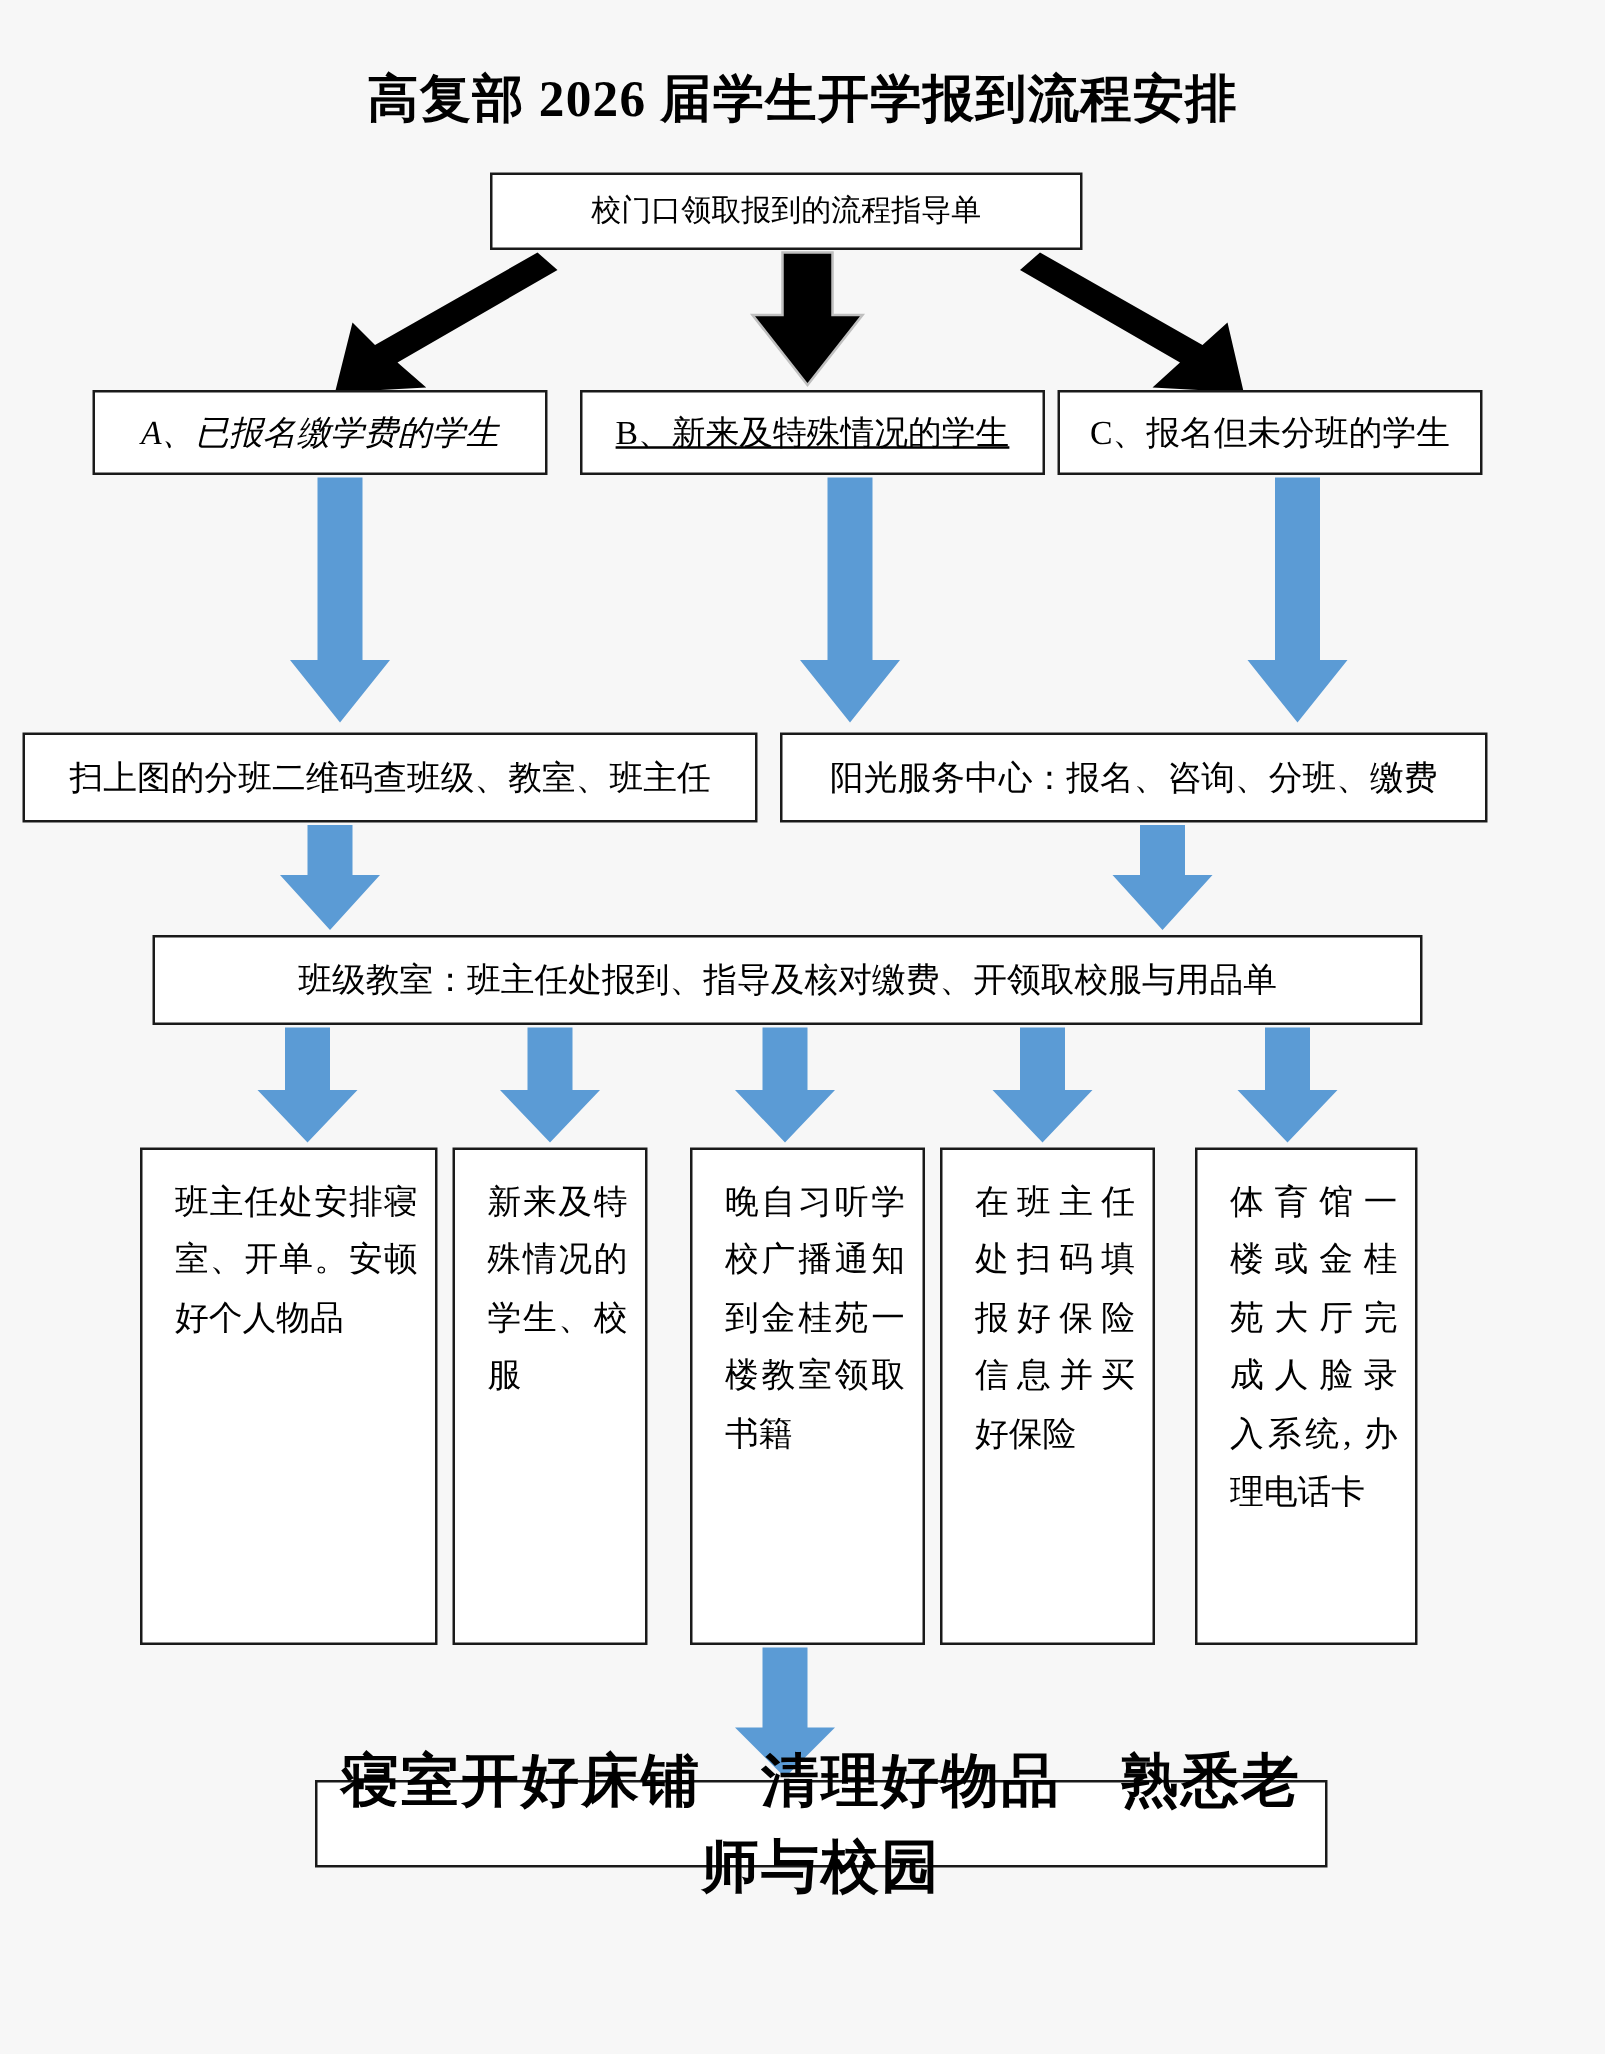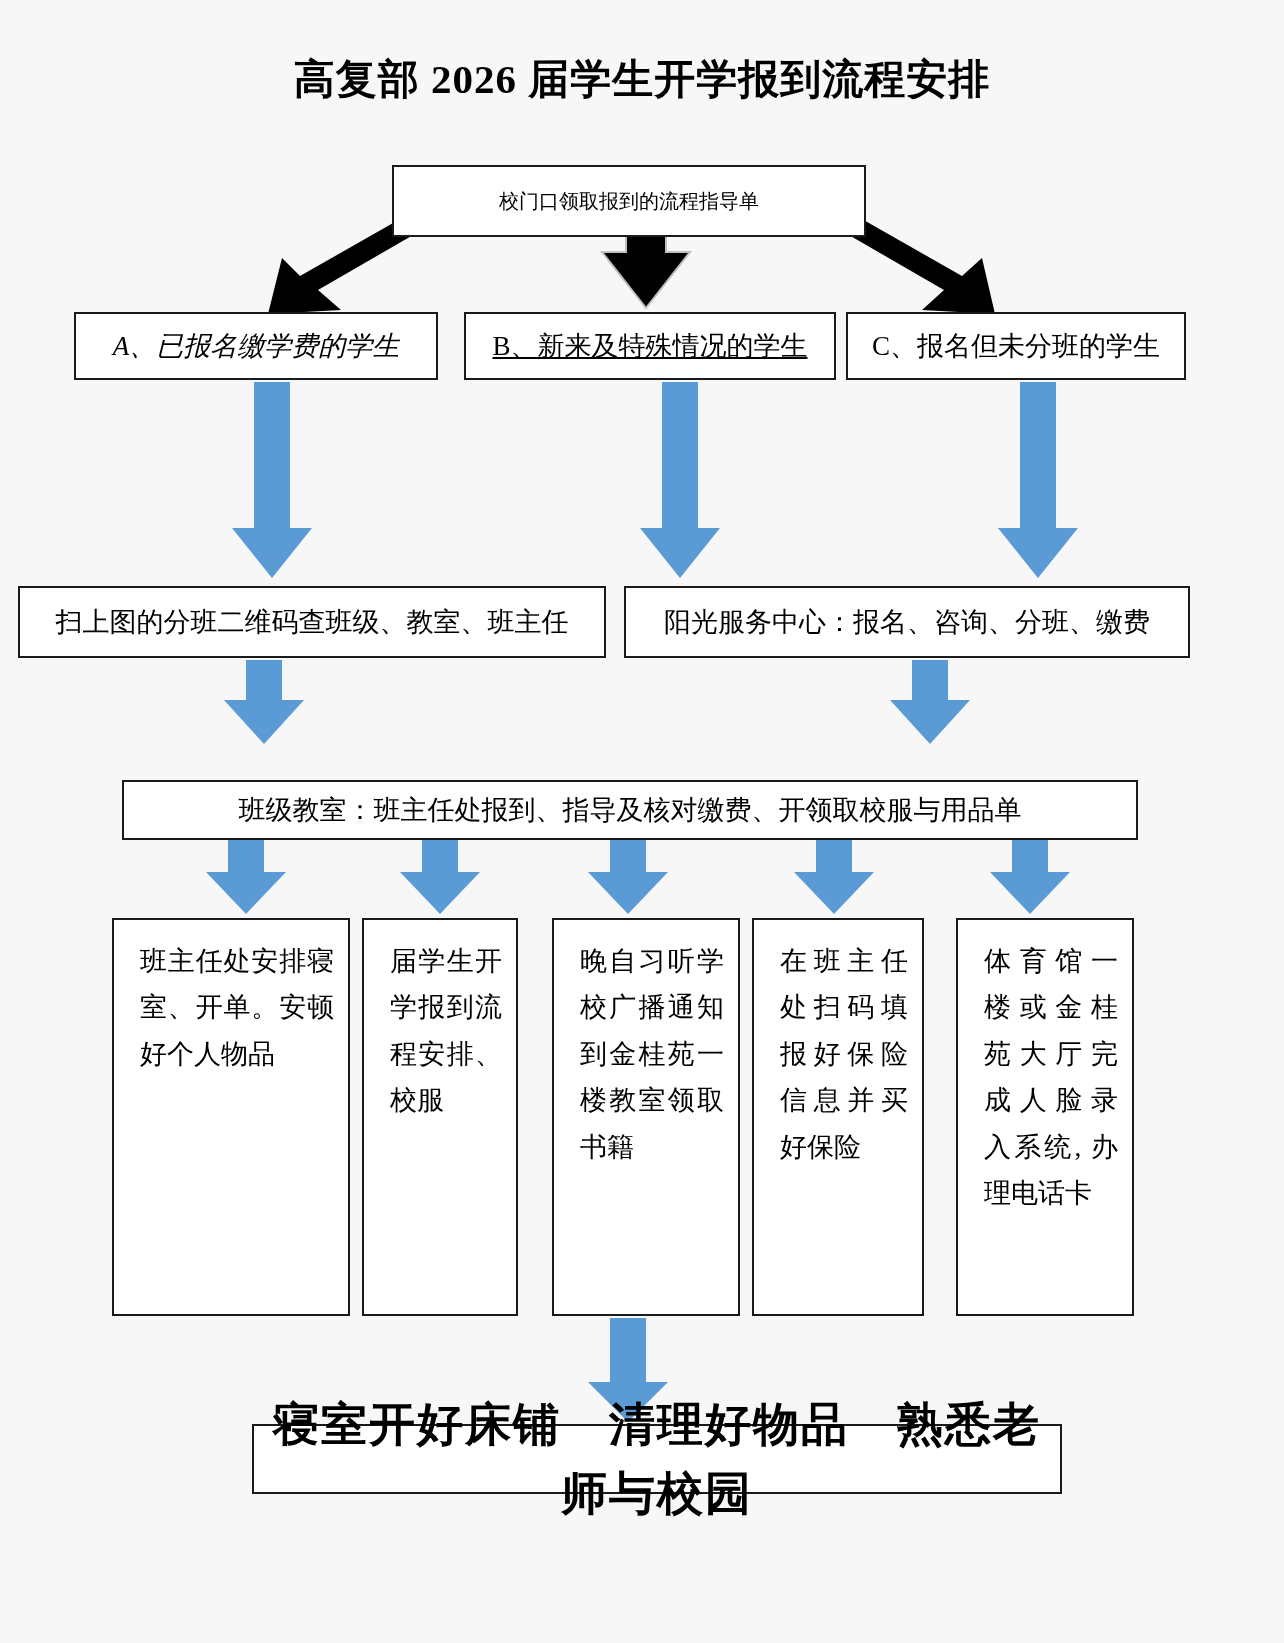--- a/index.html
+++ b/index.html
@@ -35,27 +35,27 @@
   .title {
     position: absolute;
     left: 0;
     top: 52px;
     width: 1284px;
     text-align: center;
     font-size: 41px;
     font-weight: bold;
     letter-spacing: 1px;
   }
-  .node-entry   { left: 392px;  top: 138px; width: 474px;  height: 72px;  font-size: 20px; margin-top: 27px; }
+  .node-entry   { left: 392px;  top: 138px; width: 474px;  height: 62px;  font-size: 24px; }
   .node-a       { left: 74px;   top: 312px; width: 364px;  height: 68px;  font-size: 27px; font-style: italic; }
   .node-b       { left: 464px;  top: 312px; width: 372px;  height: 68px;  font-size: 27px; text-decoration: underline; }
   .node-c       { left: 846px;  top: 312px; width: 340px;  height: 68px;  font-size: 27px; }
   .node-scan    { left: 18px;   top: 586px; width: 588px;  height: 72px;  font-size: 27px; }
   .node-sun     { left: 624px;  top: 586px; width: 566px;  height: 72px;  font-size: 27px; }
-  .node-class   { left: 122px;  top: 780px; width: 1016px; height: 60px;  font-size: 27px; }
+  .node-class   { left: 122px;  top: 748px; width: 1016px; height: 72px;  font-size: 27px; }
 
   .col {
     position: absolute;
     top: 918px;
     height: 398px;
     border: 2px solid #1a1a1a;
     background: #fff;
     box-sizing: border-box;
     padding: 18px 14px 0 26px;
     font-size: 27px;
@@ -160,21 +160,21 @@
   </div>
   <div class="node node-sun">
     <span>阳光服务中心：报名、咨询、分班、缴费</span>
   </div>
 
   <div class="node node-class">
     <span>班级教室：班主任处报到、指导及核对缴费、开领取校服与用品单</span>
   </div>
 
   <div class="col col-1">班主任处安排寝室、开单。安顿好个人物品</div>
-  <div class="col col-2">届学生开学报到流程安排、校服</div>
+  <div class="col col-2">新来及特殊情况的学生、校服</div>
   <div class="col col-4">在班主任处扫码填报好保险信息并买好保险</div>
   <div class="col col-3">晚自习听学校广播通知到金桂苑一楼教室领取书籍</div>
   <div class="col col-5">体育馆一楼或金桂苑大厅完成人脸录入系统, 办理电话卡</div>
 
   <div class="node node-final">
     <span>寝室开好床铺　清理好物品　熟悉老师与校园</span>
   </div>
 
 </div>
 

